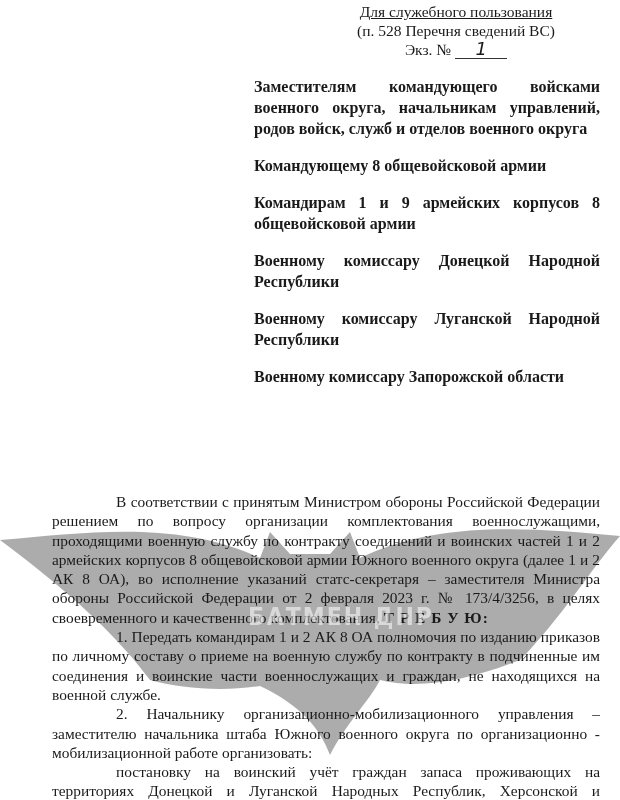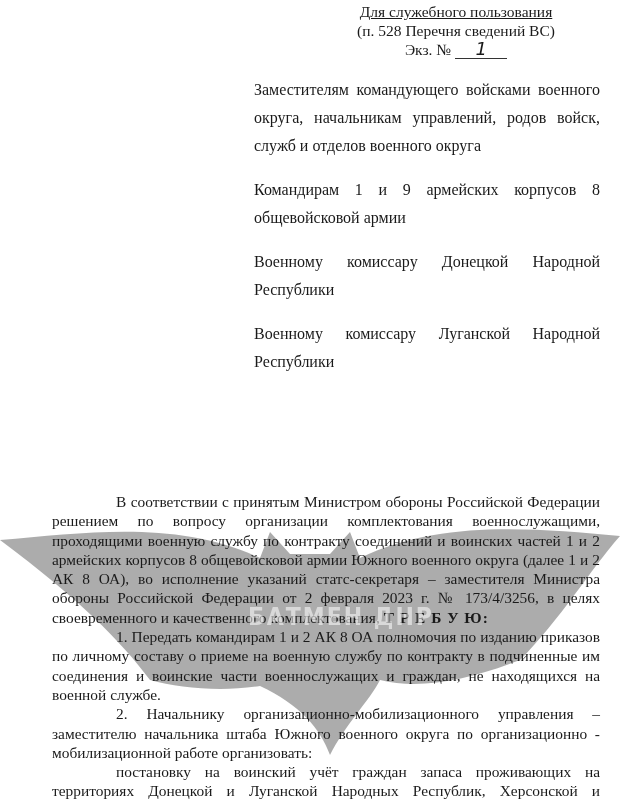--- a/index.html
+++ b/index.html
@@ -11,21 +11,21 @@
     }
     .page { position: absolute; left: 0; top: 0; width: 620px; height: 800px; padding-left: 20px; }
 
     
     .stamp { position: absolute; left: 336px; top: 2px; width: 240px; text-align: center; font-size: 15.5px; line-height: 19px; }
     .stamp .classif { text-decoration: underline; }
     .stamp .copyline { display: inline-flex; align-items: flex-end; gap: 4px; }
     .stamp .copynum { display: inline-block; width: 52px; border-bottom: 1px solid #333; text-align: center; font-family: "DejaVu Sans", sans-serif; font-style: italic; font-size: 18px; line-height: 18px; }
 
     
-    .addressees { position: absolute; left: 254px; top: 76px; width: 346px; font-weight: normal; font-size: 16px; line-height: 28px; }
+    .addressees { position: absolute; left: 254px; top: 76px; width: 346px; font-weight: bold; font-size: 16px; line-height: 21px; }
     .addressee { text-align: justify; text-align-last: left; margin-bottom: 16px; }
 
     
     .body-text { position: absolute; left: 52px; top: 492px; width: 548px; font-size: 15.4px; line-height: 19.3px; z-index: 2; }
     .para { text-align: justify; text-indent: 64px; margin: 0; }
     .para .demand { font-weight: bold; letter-spacing: 1px; margin-top: 48px; }
 
     
     .watermark { position: absolute; left: 0; top: 510px; width: 620px; height: 250px; z-index: 1; pointer-events: none; }
     .wm-text { position: absolute; left: 248px; top: 604px; font-family: "DejaVu Sans", sans-serif; font-weight: bold; font-size: 22px; letter-spacing: 2px; color: rgba(255,255,255,0.55); z-index: 3; transform: scaleY(1.1); }
@@ -39,23 +39,25 @@
     <div class="classif">Для служебного пользования</div>
     <div>(п. 528  Перечня сведений ВС)</div>
     <div class="copyline">
       <span>Экз. №</span>
       <span class="copynum">1</span>
     </div>
   </div>
 
   <div class="addressees">
     <div class="addressee">Заместителям командующего войсками военного округа, начальникам управлений, родов войск, служб и отделов военного округа</div>
+    <div class="addressee">Командующему 8 общевойсковой армии</div>
     <div class="addressee">Командирам 1 и 9 армейских корпусов 8 общевойсковой армии</div>
     <div class="addressee">Военному комиссару Донецкой Народной Республики</div>
     <div class="addressee">Военному комиссару Луганской Народной Республики</div>
+    <div class="addressee">Военному комиссару Запорожской области</div>
   </div>
 
   <svg class="watermark" viewBox="0 0 620 250" preserveAspectRatio="none">
     <path d="M0,30 C90,22 180,10 260,48 L270,22 L290,44 L330,44 L350,22 L360,48 C440,10 530,18 620,26
              C590,60 560,110 520,150 C470,170 420,180 380,170 C370,190 345,215 330,245
              C320,218 300,195 260,176 C220,182 180,178 150,170 C120,130 80,90 0,30 Z" fill="#8c8c8c" fill-opacity="0.72"></path>
   </svg>
   <div class="wm-text">БАТМЕН ДНР</div>
 
   <div class="body-text">

